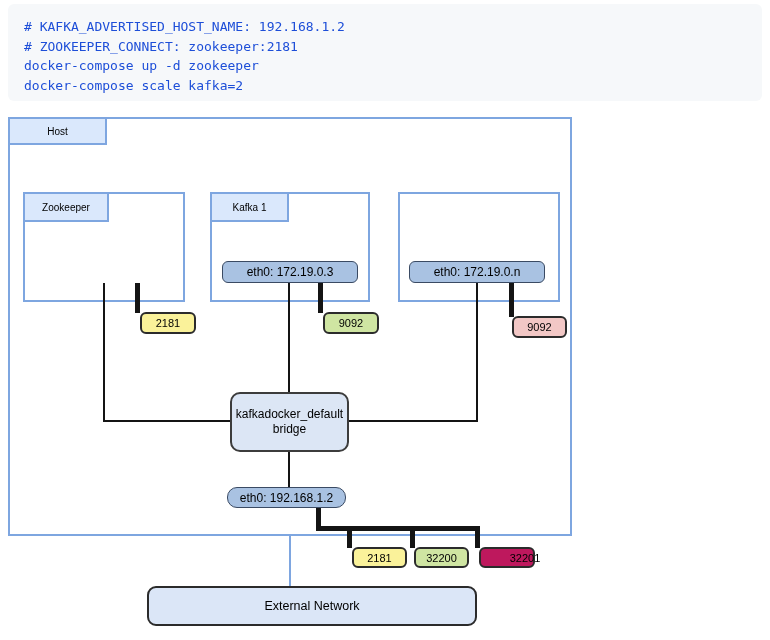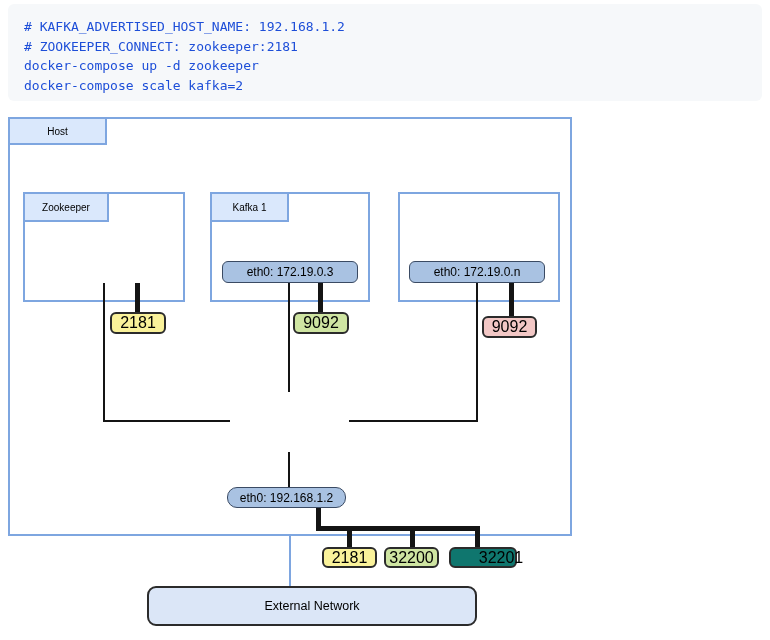--- a/index.html
+++ b/index.html
@@ -61,22 +61,23 @@
     font-size: 12px;
     z-index: 3;
   }
   .port-badge {
     position: absolute;
     border: 2px solid #2b2b2b;
     border-radius: 6px;
     display: flex;
     align-items: center;
     justify-content: center;
-    font-size: 16px;
+    font-size: 11px;
     z-index: 3;
+    margin-left: 30px;
   }
   .bridge-box {
     position: absolute;
     left: 230px; top: 392px;
     width: 119px; height: 60px;
     background: #dce6f5;
     border: 2px solid #3c3c3c;
     border-radius: 10px;
     display: flex;
     flex-direction: column;
@@ -145,20 +146,24 @@
   <div class="line-blue" style="left:289px; top:536px; width:2px; height:50px;"></div>
 
   <div class="eth-box" style="left:222px; top:261px; width:136px; height:22px;">eth0: 172.19.0.3</div>
   <div class="eth-box" style="left:409px; top:261px; width:136px; height:22px;">eth0: 172.19.0.n</div>
   <div class="eth-box" style="left:227px; top:487px; width:119px; height:21px;border-radius:10px;">eth0: 192.168.1.2</div>
 
   <div class="port-badge" style="left: 110px; top: 312px; width: 56px; height: 22px; background-color: rgb(250, 242, 154);">2181</div>
   <div class="port-badge" style="left: 293px; top: 312px; width: 56px; height: 22px; background-color: rgb(207, 229, 162);">9092</div>
   <div class="port-badge" style="left: 482px; top: 316px; width: 55px; height: 22px; background-color: rgb(242, 199, 197);">9092</div>
 
+  <div class="bridge-box">
+    <span>kafkadocker_default</span>
+    <span>bridge</span>
+  </div>
 
   <div class="port-badge" style="left: 322px; top: 547px; width: 55px; height: 21px; background-color: rgb(250, 242, 154);">2181</div>
   <div class="port-badge" style="left: 384px; top: 547px; width: 55px; height: 21px; background-color: rgb(207, 229, 162);">32200</div>
-  <div class="port-badge" style="left: 449px; top: 547px; width: 68px; height: 21px; background-color: #0f766e; padding-left: 36px;">32201</div>
+  <div class="port-badge" style="left: 449px; top: 547px; width: 56px; height: 21px; background-color: #be185d; padding-left: 36px;">32201</div>
 
   <div class="external-box">External Network</div>
 
 </div>
 
 </body></html>

